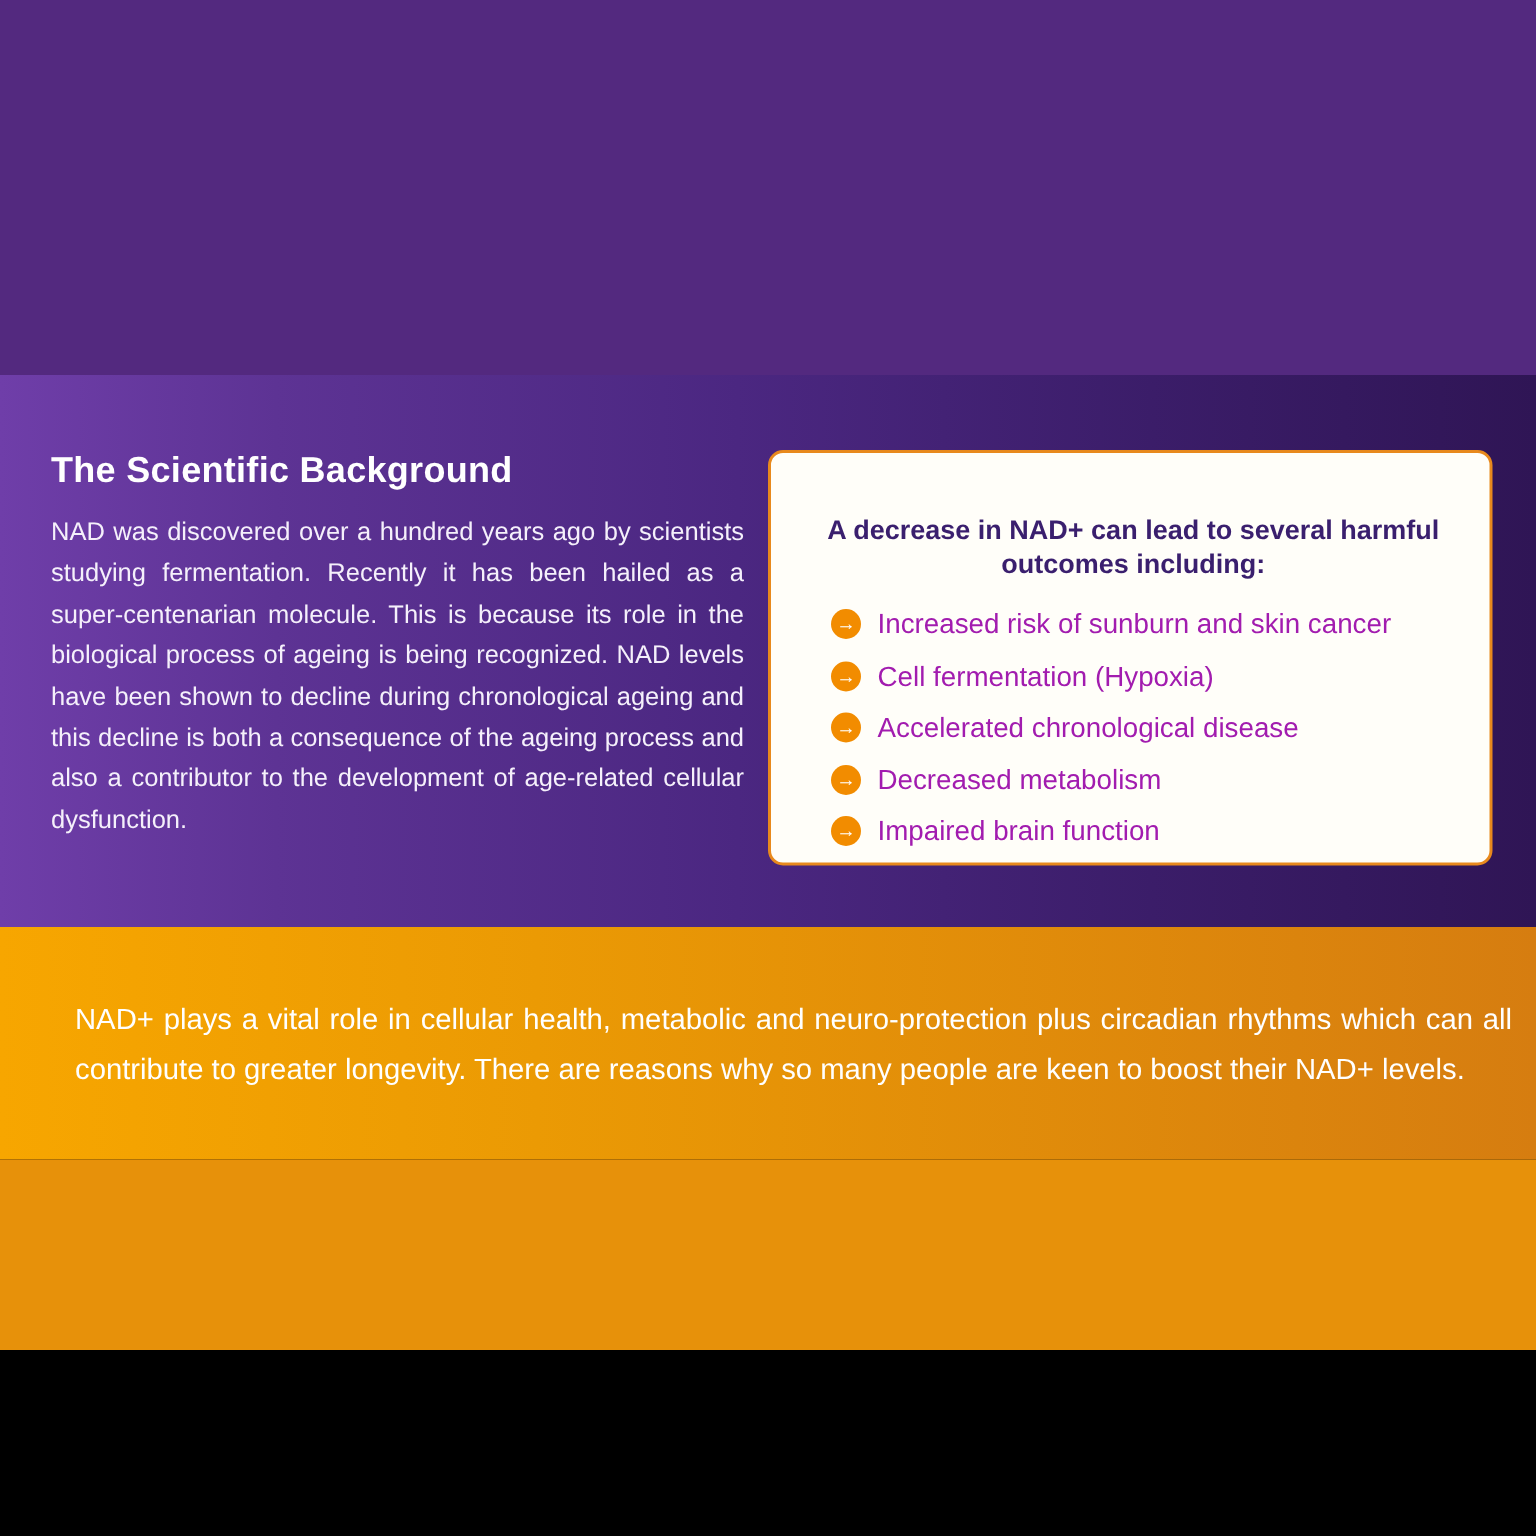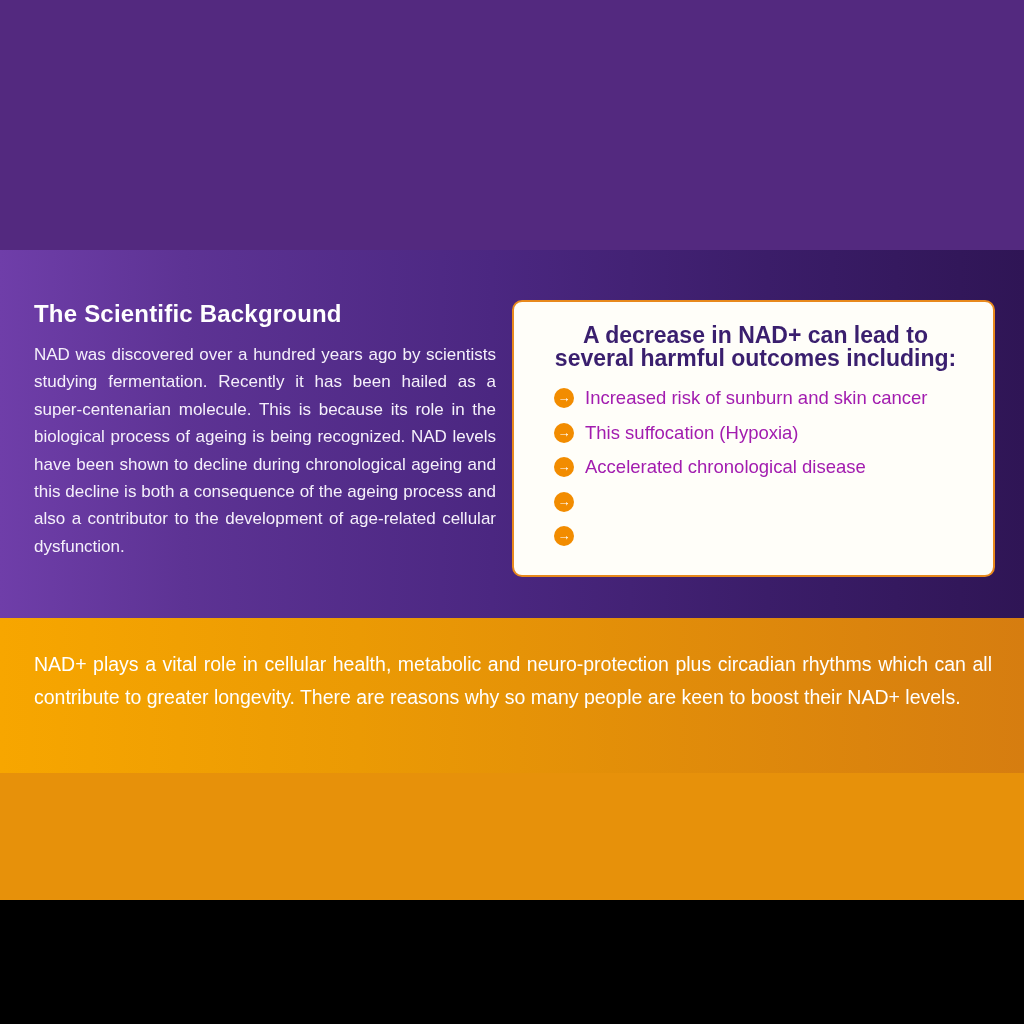--- a/index.html
+++ b/index.html
@@ -65,24 +65,24 @@
     left: 512px; top: 50px;
     width: 483px; height: 277px;
     box-sizing: border-box;
     background: #fffef9;
     border: 2px solid #e8891d;
     border-radius: 10px;
     padding: 22px 24px 18px 28px;
   }
   .card-title {
     width: 408px;
-    margin: 0 auto;
+    margin: 18px auto;
     text-align: center;
     color: #3a1f6e;
-    font-size: 23px;
+    font-size: 18px;
     font-weight: bold;
     line-height: 23px;
   }
   .outcomes-list {
     list-style: none;
     margin: 18px 0 0 0;
     padding: 0 0 0 12px;
   }
   .outcomes-list li {
     display: flex;
@@ -108,21 +108,21 @@
   }
   
   .band-text {
     position: absolute;
     left: 34px; top: 30px;
     width: 958px;
     color: #ffffff;
     font-size: 19.5px;
     line-height: 33px;
     text-align: justify;
-    margin: 0;
+    margin: 16px;
   }
 </style>
 </head>
 <body>
 
 <div id="canvas">
 
   <div class="top-section"></div>
 
   <div class="mid-section">
@@ -133,31 +133,33 @@
 
     <div class="outcomes-card">
       <div class="card-title">A decrease in NAD+ can lead to several harmful outcomes including:</div>
       <ul class="outcomes-list" id="outcomes-list">
           <li>
             <span class="bullet-circle">→</span>
             <span class="outcome-text">Increased risk of sunburn and skin cancer</span>
           </li>
           <li>
             <span class="bullet-circle">→</span>
-            <span class="outcome-text">This suffocation (Hypoxia)</span>
+            <span class="outcome-text">Cell fermentation (Hypoxia)</span>
           </li>
           <li>
             <span class="bullet-circle">→</span>
             <span class="outcome-text">Accelerated chronological disease</span>
           </li>
           <li>
             <span class="bullet-circle">→</span>
+            <span class="outcome-text">Decreased metabolism</span>
           </li>
           <li>
             <span class="bullet-circle">→</span>
+            <span class="outcome-text">Impaired brain function</span>
           </li>
         </ul>
     </div>
   </div>
 
   <div class="orange-band">
     <p class="band-text">NAD+ plays a vital role in cellular health, metabolic and neuro-protection plus circadian rhythms which can all contribute to greater longevity. There are reasons why so many people are keen to boost their NAD+ levels.</p>
   </div>
 
   <div class="bottom-section"></div>

